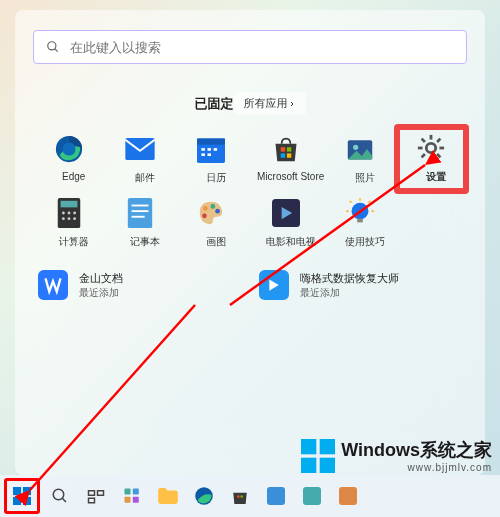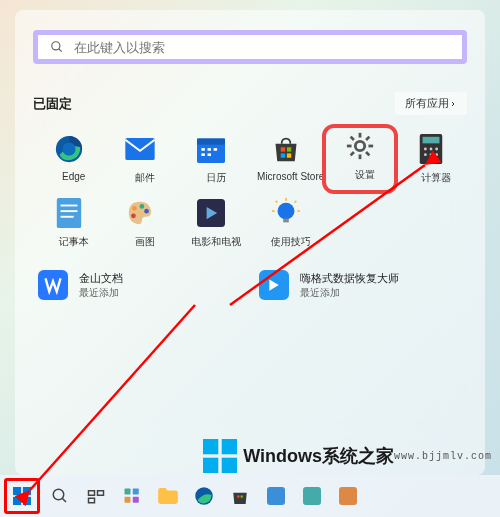--- a/index.html
+++ b/index.html
@@ -15,40 +15,40 @@
       background: rgba(255,255,255,0.55);
       backdrop-filter: blur(20px);
       margin: 10px 15px 0 15px;
       border-radius: 8px;
       padding: 20px 18px 12px 18px;
       height: 465px;
       position: relative;
     }
     .search-bar {
       background: #fff;
-      border: 5px solid #c4b5fd;
+      border: 1px solid #c4b5fd;
       border-radius: 4px;
       height: 34px;
       display: flex;
       align-items: center;
       padding: 0 12px;
       margin-bottom: 28px;
     }
     .search-bar svg { flex-shrink: 0; margin-right: 10px; }
     .search-bar input {
       border: none;
       outline: none;
       background: transparent;
       font-size: 13px;
       width: 100%;
       color: #555;
     }
     .section-header {
       display: flex;
-      justify-content: space-between;
+      justify-content: center;
       align-items: center;
       margin-bottom: 14px;
     }
     .section-title {
       font-size: 13px;
       font-weight: 600;
       color: #222;
     }
     .section-btn {
       font-size: 11px;
@@ -84,24 +84,25 @@
       justify-content: center;
     }
     .app-label {
       font-size: 10px;
       color: #333;
       text-align: center;
       white-space: nowrap;
       padding-left: 10px;
     }
     .highlight-red {
-      border: 4px solid #ef4444;
-      border-radius: 12px;
+      border: 6px solid #ef4444;
+      border-radius: 4px;
       padding: 2px 2px;
       margin: -5px -2px;
+      font-weight: bold;
     }
     .recommended-grid {
       display: grid;
       grid-template-columns: 1fr 1fr;
       gap: 8px;
       margin-top: 12px;
     }
     .rec-item {
       display: flex;
       align-items: center;
@@ -166,23 +167,23 @@
     }
     .watermark {
       position: absolute;
       bottom: 44px;
       right: 8px;
       display: flex;
       align-items: center;
       gap: 6px;
       pointer-events: none;
     }
-    .wm-text { display: flex; flex-direction: row; align-items: center; }
+    .wm-text { display: flex; flex-direction: column; align-items: flex-end; }
     .wm-title { font-size: 18px; font-weight: 600; color: #1a1a1a; font-family: "Segoe UI", sans-serif; }
-    .wm-url { font-size: 10px; color: #555; letter-spacing: 1px; font-family: Liberation Mono, monospace; }
+    .wm-url { font-size: 10px; color: #555; letter-spacing: 1px; }
     .arrow-svg {
       position: absolute;
       pointer-events: none;
       z-index: 100;
     }
   </style>
 </head>
 <body>
 
 <div class="start-menu">
@@ -251,20 +252,30 @@
             <path d="M11 10 Q11 4 16 4 Q21 4 21 10" fill="none" stroke="#3a3a3a" stroke-width="2"></path>
             <rect x="10" y="14" width="5" height="5" fill="#f25022"></rect>
             <rect x="17" y="14" width="5" height="5" fill="#7fba00"></rect>
             <rect x="10" y="21" width="5" height="5" fill="#00a4ef"></rect>
             <rect x="17" y="21" width="5" height="5" fill="#ffb900"></rect>
           </svg>
       </div>
       <span class="app-label">Microsoft Store</span>
     </div>
 
+    <div class="app-item">
+      <div class="app-icon">
+        <svg width="28" height="28" viewBox="0 0 32 32">
+            <rect x="2" y="6" width="28" height="22" rx="2" fill="#2b5797"></rect>
+            <circle cx="11" cy="14" r="3" fill="#7cc"></circle>
+            <path d="M2 28 L12 18 L18 24 L24 16 L30 24 L30 28 Z" fill="#4a8"></path>
+          </svg>
+      </div>
+      <span class="app-label">照片</span>
+    </div>
 
     <div class="app-item highlight-red">
       <div class="app-icon">
         <svg width="30" height="30" viewBox="0 0 32 32">
             <circle cx="16" cy="16" r="5" fill="none" stroke="#555" stroke-width="3"></circle>
             <g stroke="#555" stroke-width="3">
               <line x1="16" y1="2" x2="16" y2="7"></line>
               <line x1="16" y1="25" x2="16" y2="30"></line>
               <line x1="2" y1="16" x2="7" y2="16"></line>
               <line x1="25" y1="16" x2="30" y2="16"></line>

